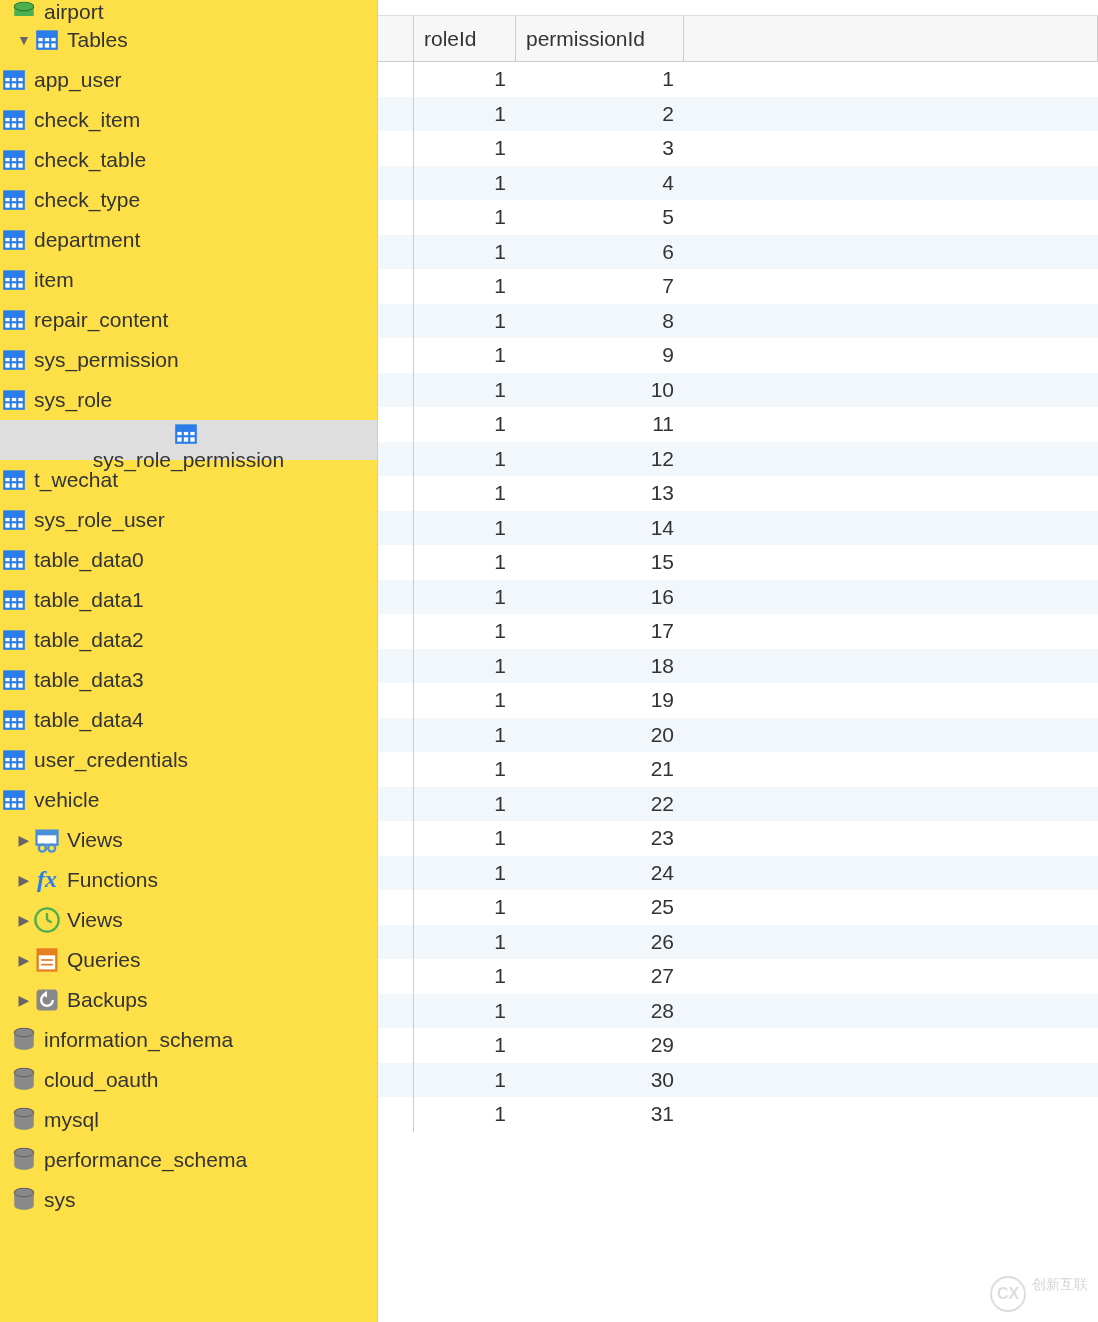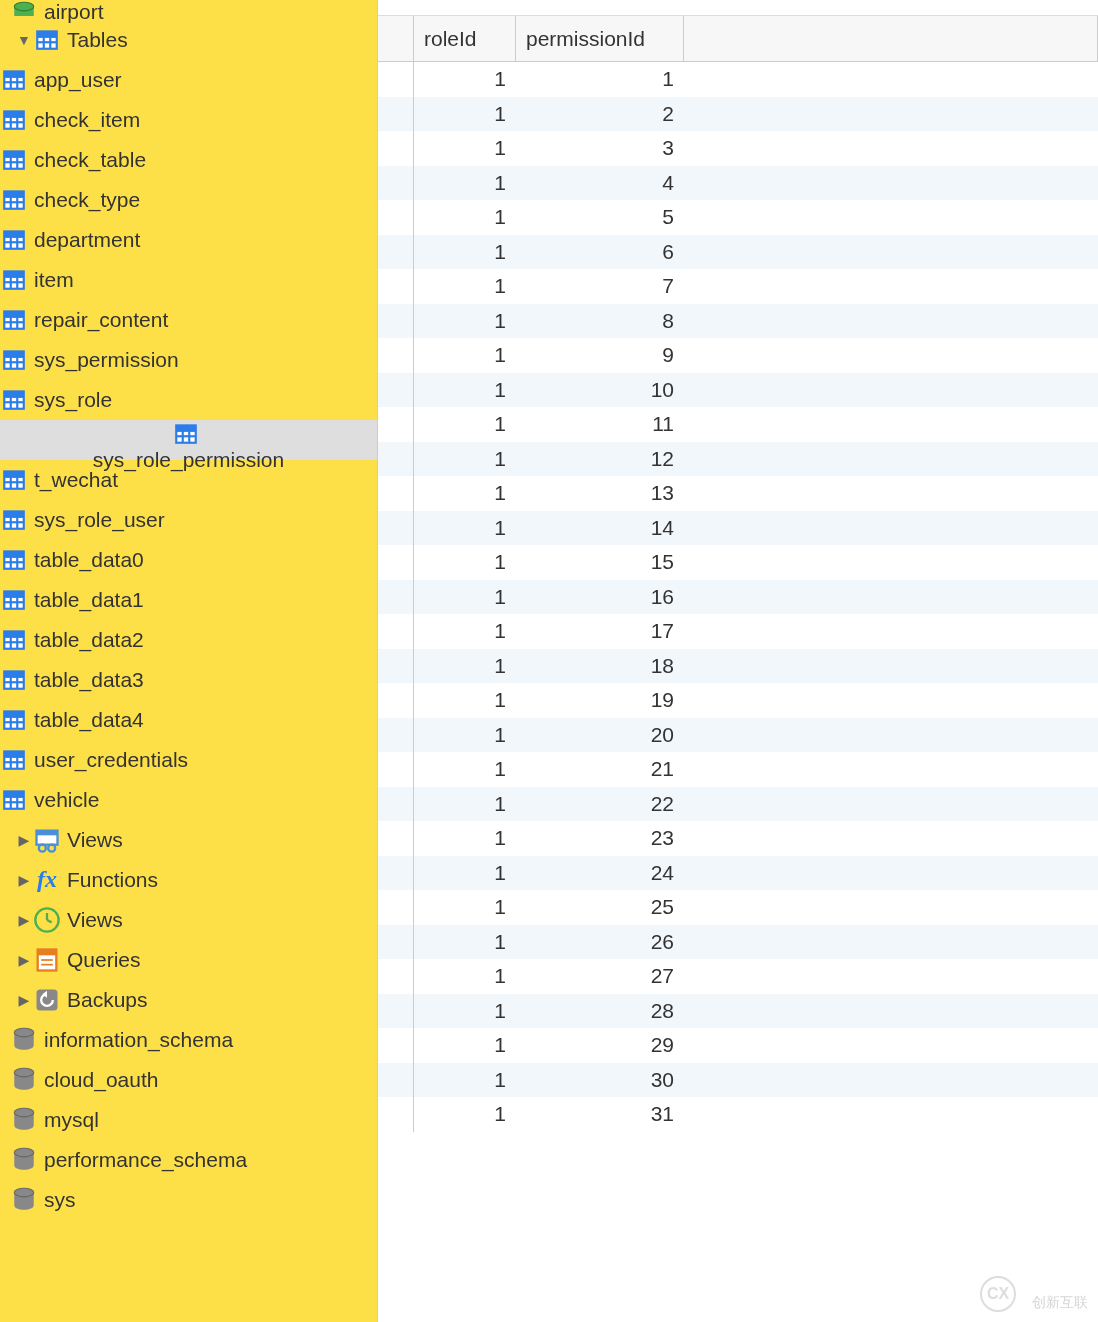--- a/index.html
+++ b/index.html
@@ -103,22 +103,22 @@
     .cell-role { width: 102px; }
     .cell-perm { width: 168px; }
     .watermark {
       position: fixed;
       right: 10px;
       bottom: 10px;
       opacity: 0.5;
       font-size: 14px;
       color: #aaa;
       display: flex;
-      align-items: flex-end;
-      gap: 16px;
+      align-items: flex-start;
+      gap: 6px;
     }
     .watermark-circle {
       width: 36px;
       height: 36px;
       border: 2px solid #bbb;
       border-radius: 50%;
       display: flex;
       align-items: center;
       justify-content: center;
       font-weight: bold;

